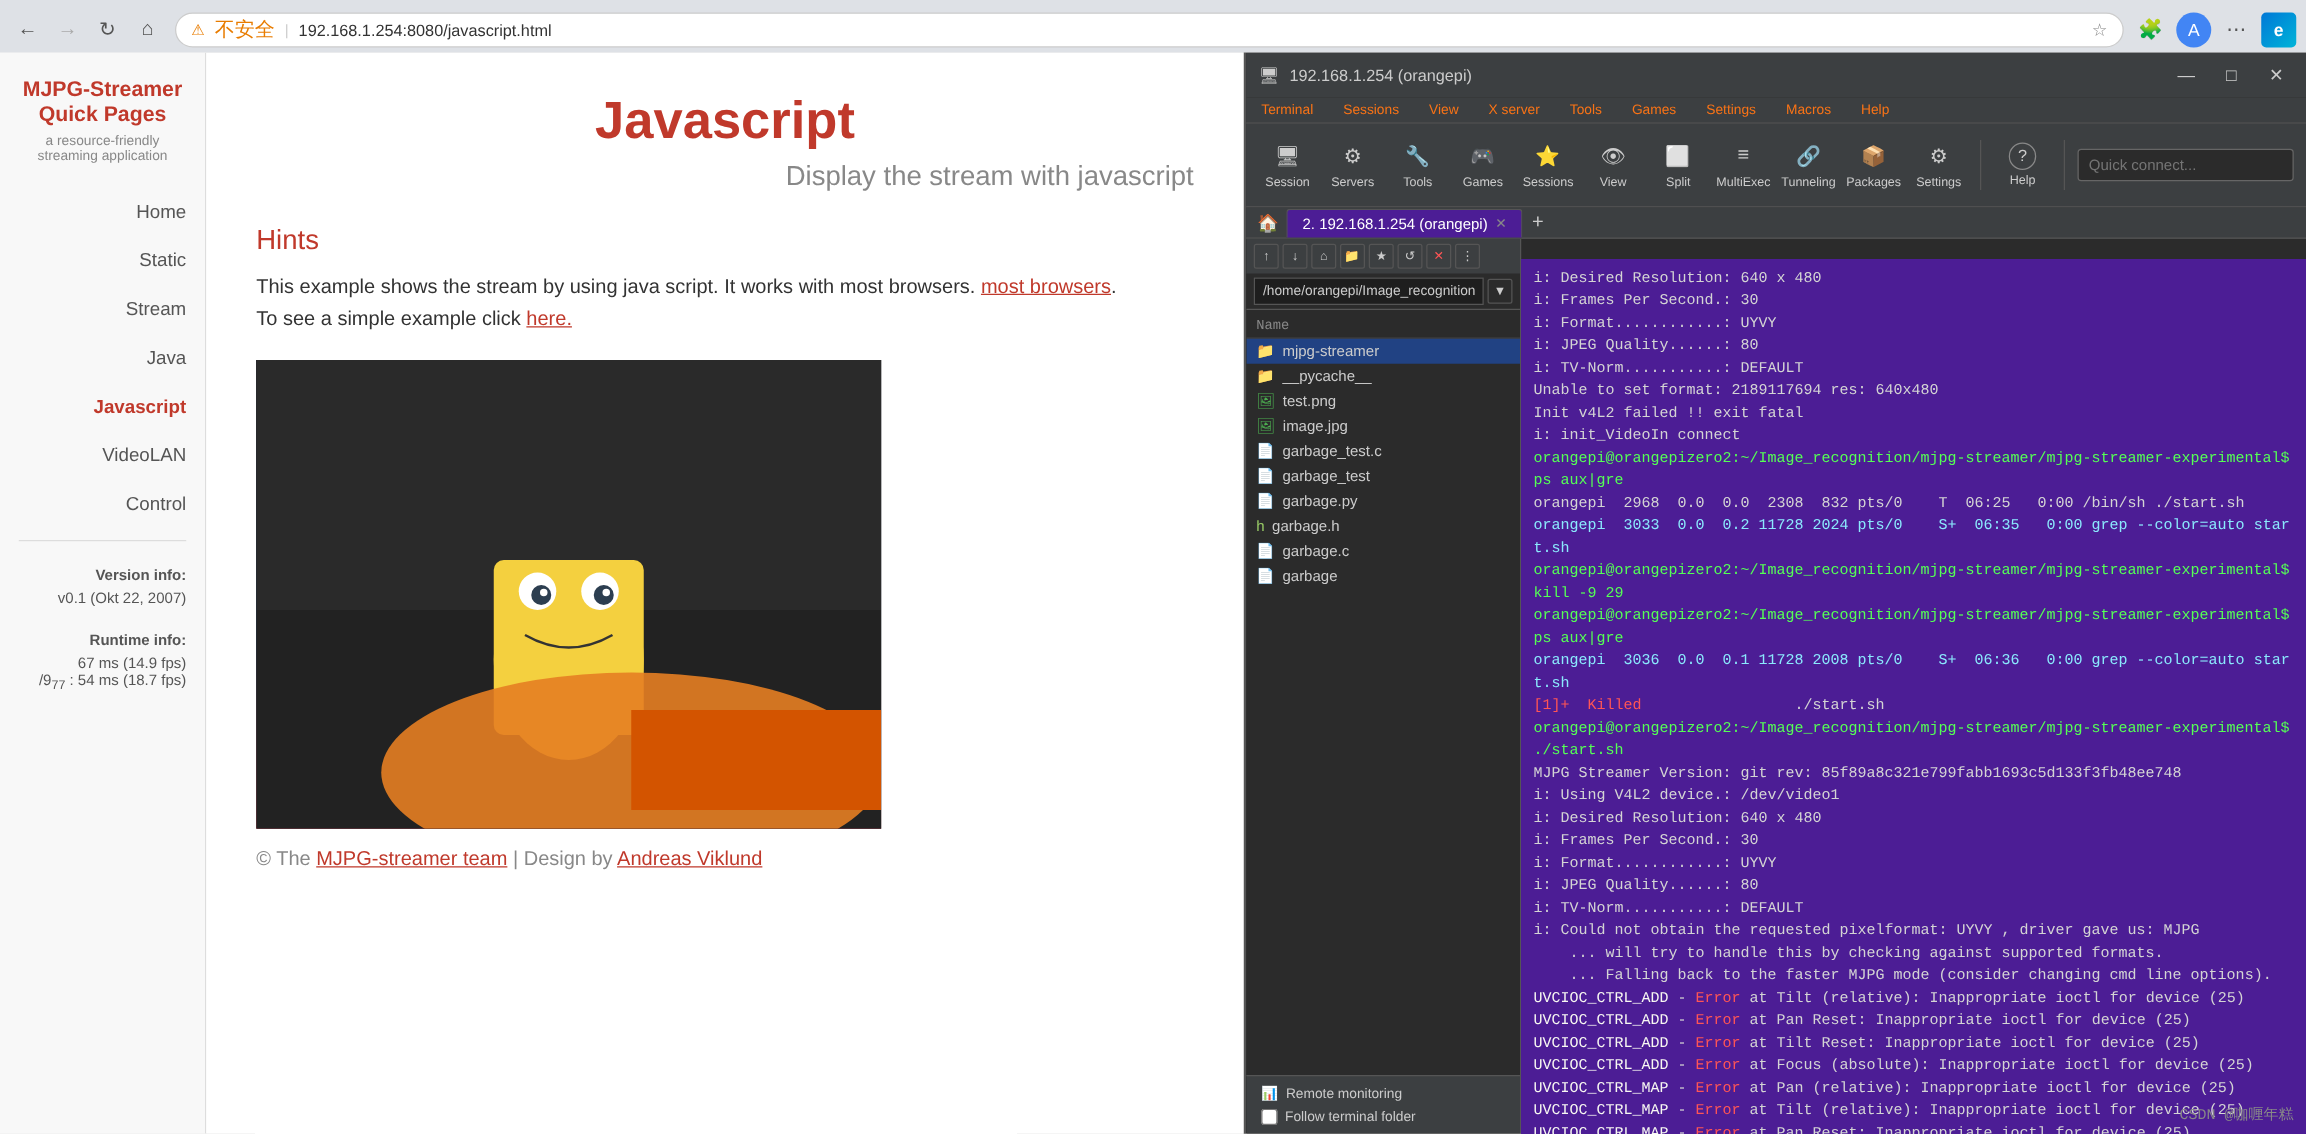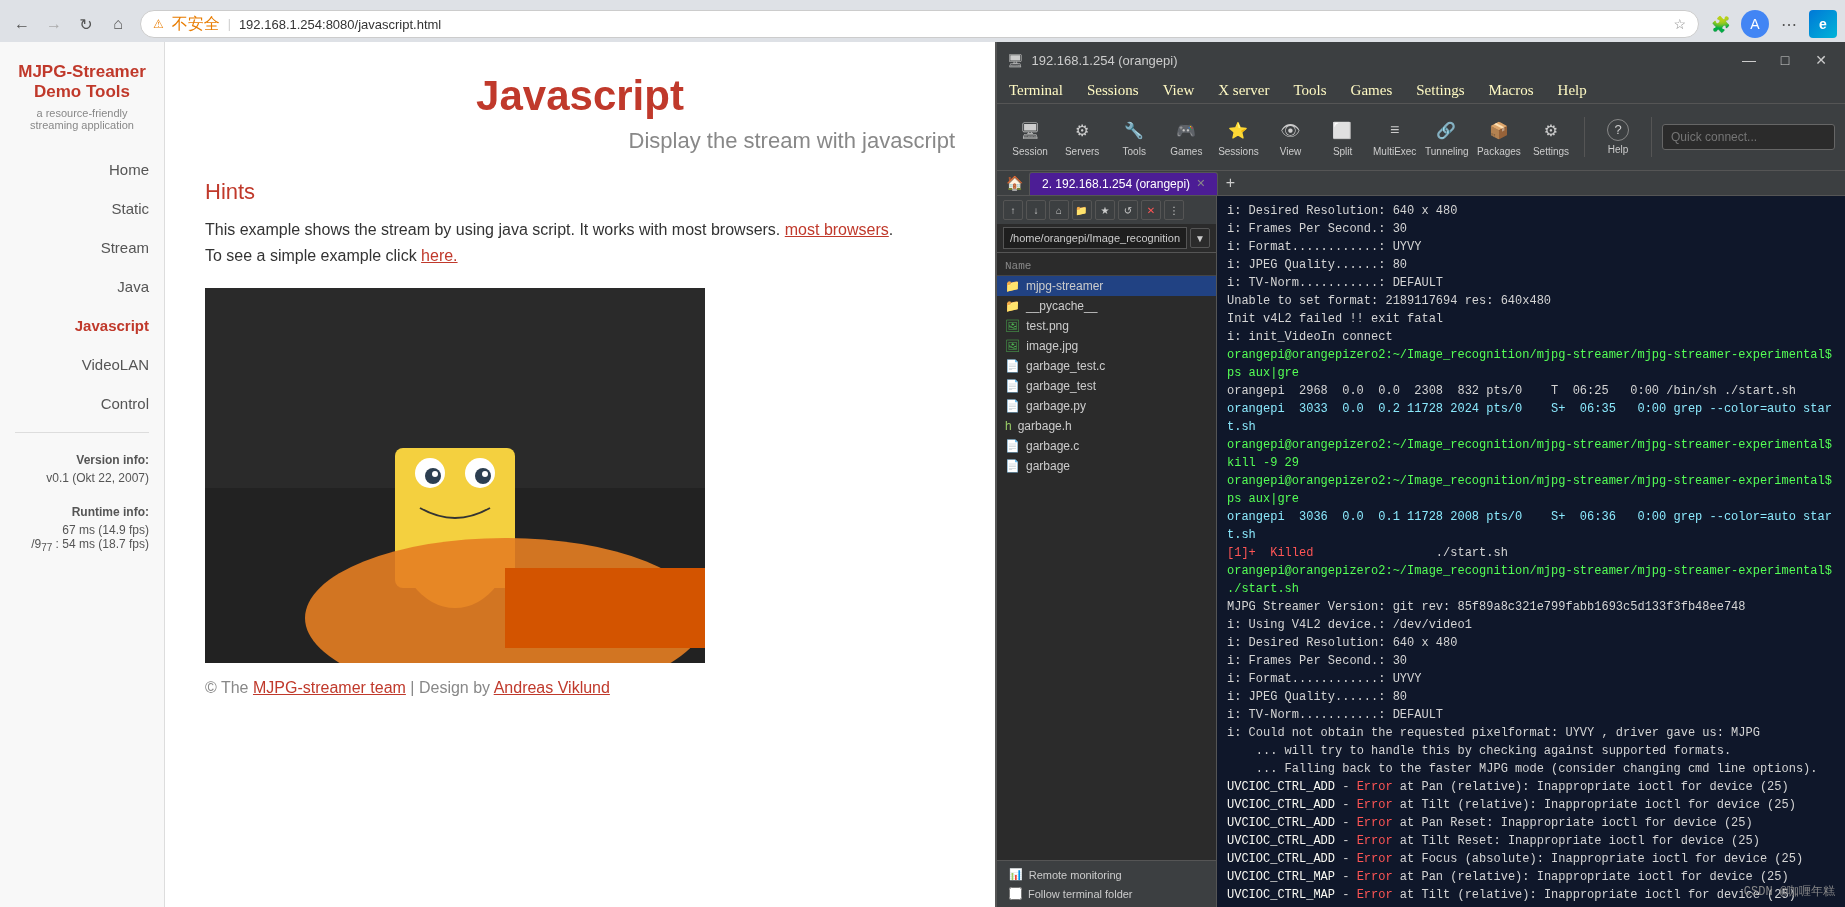--- a/index.html
+++ b/index.html
@@ -214,24 +214,23 @@
     }
     .terminal-titlebar-title { flex: 1; }
     .terminal-menubar {
       background: #3c3f41;
       display: flex;
       gap: 0;
       border-bottom: 1px solid #555;
     }
     .terminal-menu-item {
       padding: 4px 12px;
-      color: #fef9c3;
-      font-size: 15px;
-      cursor: pointer;
-      font-family: Liberation Serif, serif;
+      color: #f97316;
+      font-size: 11px;
+      cursor: pointer;
     }
     .terminal-toolbar {
       background: #3c3f41;
       padding: 6px 10px;
       display: flex;
       gap: 6px;
       align-items: center;
       border-bottom: 1px solid #555;
     }
     .term-tool-btn {
@@ -398,27 +397,28 @@
       gap: 6px;
       padding: 3px 6px;
       color: #ccc;
       font-size: 11px;
       cursor: pointer;
     }
 
     
     .terminal-output {
       flex: 1;
-      background: #0f172a;
+      background: #4c1d95;
       padding: 6px 10px;
       overflow-y: auto;
       font-family: 'Courier New', monospace;
       font-size: 12px;
       color: #d4d4d4;
       line-height: 1.5;
+      margin-top: 16px;
     }
     .term-line { white-space: pre-wrap; word-break: break-all; }
     .term-red { color: #ff5555; }
     .term-green { color: #55ff55; }
     .term-cyan { color: #8be9fd; }
     .term-white { color: #f8f8f2; }
 
     .csdn-watermark {
       position: absolute;
       bottom: 6px;
@@ -457,21 +457,21 @@
 </div>
 
 <div class="main-area">
 
   <div class="left-panel">
 
     <div class="sidebar">
       <div class="sidebar-logo">
         <div class="sidebar-logo-title">
           <span>MJPG-Streamer</span><br>
-          <span>Demo Tools</span>
+          <span>Quick Pages</span>
         </div>
         <div class="sidebar-logo-sub">a resource-friendly<br>streaming application</div>
       </div>
       <div class="sidebar-nav">
         <a class="sidebar-item">Home</a>
         <a class="sidebar-item">Static</a>
         <a class="sidebar-item">Stream</a>
         <a class="sidebar-item">Java</a>
         <a class="sidebar-item active">Javascript</a>
         <a class="sidebar-item">VideoLAN</a>
@@ -715,21 +715,20 @@
         <div class="term-line">MJPG Streamer Version: git rev: 85f89a8c321e799fabb1693c5d133f3fb48ee748</div>
         <div class="term-line">i: Using V4L2 device.: /dev/video1</div>
         <div class="term-line">i: Desired Resolution: 640 x 480</div>
         <div class="term-line">i: Frames Per Second.: 30</div>
         <div class="term-line">i: Format............: UYVY</div>
         <div class="term-line">i: JPEG Quality......: 80</div>
         <div class="term-line">i: TV-Norm...........: DEFAULT</div>
         <div class="term-line">i: Could not obtain the requested pixelformat: UYVY , driver gave us: MJPG</div>
         <div class="term-line">    ... will try to handle this by checking against supported formats.</div>
         <div class="term-line">    ... Falling back to the faster MJPG mode (consider changing cmd line options).</div>
-        <div class="term-line"><span class="term-white">UVCIOC_CTRL_ADD</span> - <span class="term-red">Error</span> at Pan (relative): Inappropriate ioctl for device (25)</div>
         <div class="term-line"><span class="term-white">UVCIOC_CTRL_ADD</span> - <span class="term-red">Error</span> at Tilt (relative): Inappropriate ioctl for device (25)</div>
         <div class="term-line"><span class="term-white">UVCIOC_CTRL_ADD</span> - <span class="term-red">Error</span> at Pan Reset: Inappropriate ioctl for device (25)</div>
         <div class="term-line"><span class="term-white">UVCIOC_CTRL_ADD</span> - <span class="term-red">Error</span> at Tilt Reset: Inappropriate ioctl for device (25)</div>
         <div class="term-line"><span class="term-white">UVCIOC_CTRL_ADD</span> - <span class="term-red">Error</span> at Focus (absolute): Inappropriate ioctl for device (25)</div>
         <div class="term-line"><span class="term-white">UVCIOC_CTRL_MAP</span> - <span class="term-red">Error</span> at Pan (relative): Inappropriate ioctl for device (25)</div>
         <div class="term-line"><span class="term-white">UVCIOC_CTRL_MAP</span> - <span class="term-red">Error</span> at Tilt (relative): Inappropriate ioctl for device (25)</div>
         <div class="term-line"><span class="term-white">UVCIOC_CTRL_MAP</span> - <span class="term-red">Error</span> at Pan Reset: Inappropriate ioctl for device (25)</div>
 
         <div class="csdn-watermark">CSDN @咖喱年糕</div>
       </div>

